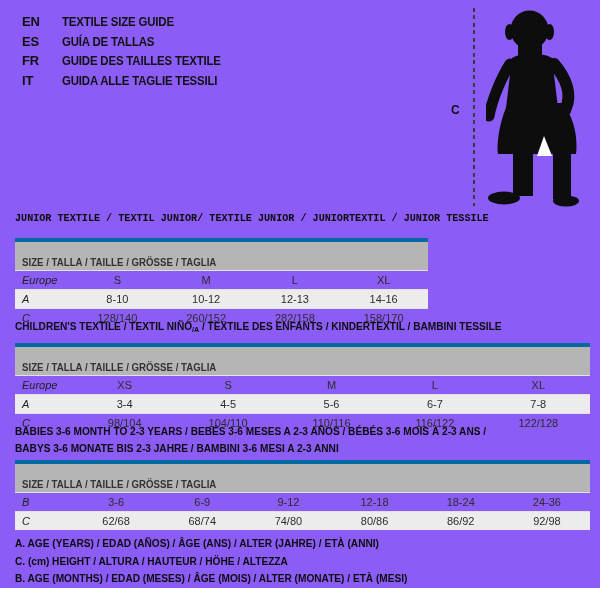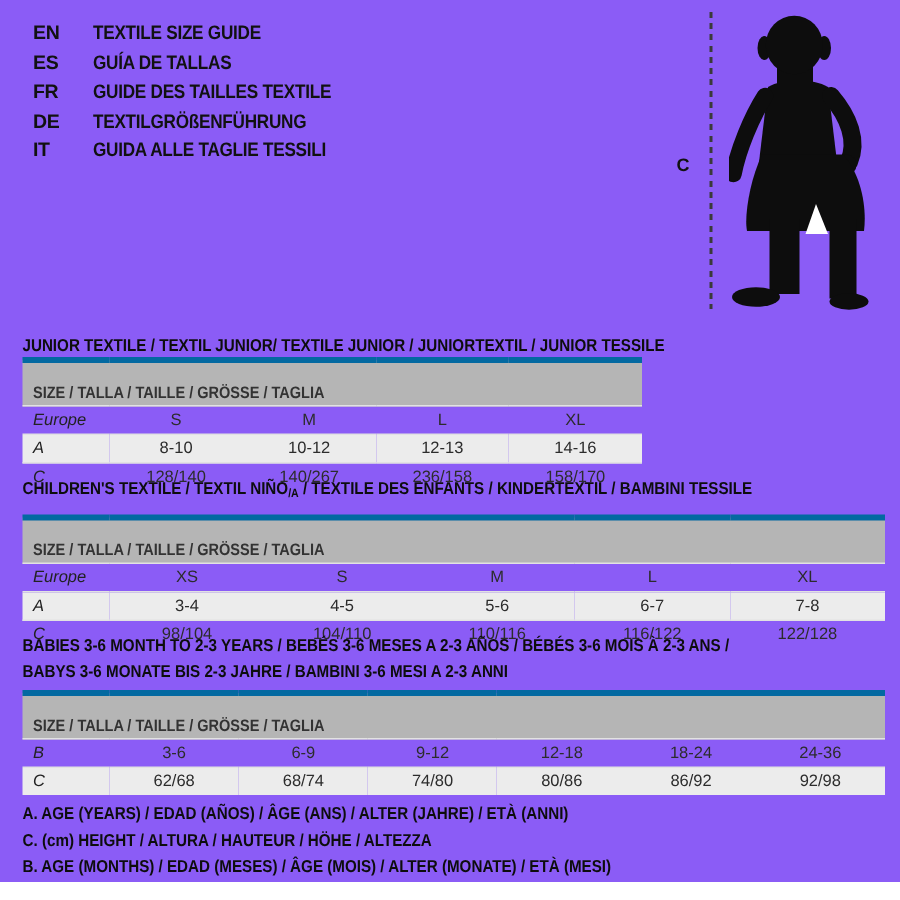--- a/index.html
+++ b/index.html
@@ -21,21 +21,21 @@
   table.size-table{position:absolute;left:15px;border-collapse:collapse;table-layout:fixed;}
   table.size-table thead th{background:#b5b5b5;border-top:4px solid #0369a1;text-align:left;
       font-size:11px;font-weight:700;color:#333;height:15px;padding:12px 0 1px 7px;}
   table.size-table td{height:18px;padding:0;text-align:center;font-size:11px;font-weight:400;
       color:#2c2c2c;border-top:1px solid #e2e2e2;}
   table.size-table td.rowlabel{text-align:left;padding-left:7px;color:#222;font-style:italic;}
   table.size-table tr.alt td{background:#ececec;}
   .t1{top:238px;width:413px;}
   .t2{top:343px;width:575px;}
   .t3{top:460px;width:575px;}
-  .title1{top:225px;}
+  .title1{top:211px;font-family:Liberation Mono, monospace;}
   .title2{top:320px;}
   .title3{top:423px;line-height:17px;}
   
   .footnotes{position:absolute;left:15px;top:535px;}
   .footnote{font-size:11.5px;font-weight:700;line-height:17.6px;white-space:nowrap;color:#0d0d0d;}
 </style>
 </head>
 <body>
 
 <div id="stage">
@@ -45,24 +45,20 @@
       <span class="lang-code">EN</span>
       <span class="lang-label cond">TEXTILE SIZE GUIDE</span>
     </div>
     <div class="lang-row">
       <span class="lang-code">ES</span>
       <span class="lang-label cond">GUÍA DE TALLAS</span>
     </div>
     <div class="lang-row">
       <span class="lang-code">FR</span>
       <span class="lang-label cond">GUIDE DES TAILLES TEXTILE</span>
-    </div>
-    <div class="lang-row">
-      <span class="lang-code">DE</span>
-      <span class="lang-label cond">TEXTILGRÖßENFÜHRUNG</span>
     </div>
     <div class="lang-row">
       <span class="lang-code">IT</span>
       <span class="lang-label cond">GUIDA ALLE TAGLIE TESSILI</span>
     </div>
   </div>
 
   <div class="dash-line"></div>
   <div class="c-label">C</div>
   <svg class="baby-svg" viewBox="0 0 100 200" xmlns="http://www.w3.org/2000/svg">
@@ -111,22 +107,22 @@
       <tr class="alt">
         <td class="rowlabel">A</td>
         <td>8-10</td>
         <td>10-12</td>
         <td>12-13</td>
         <td>14-16</td>
       </tr>
       <tr>
         <td class="rowlabel">C</td>
         <td>128/140</td>
-        <td>140/267</td>
-        <td>236/158</td>
+        <td>260/152</td>
+        <td>282/158</td>
         <td>158/170</td>
       </tr>
     </tbody>
   </table>
 
   <div class="sec-title title2">
     <span class="cond"><span>CHILDREN'S TEXTILE / TEXTIL NIÑO</span><span class="sub">/A</span><span> / TEXTILE DES ENFANTS / KINDERTEXTIL / BAMBINI TESSILE</span></span>
   </div>
   <table class="size-table t2">
     <colgroup>

